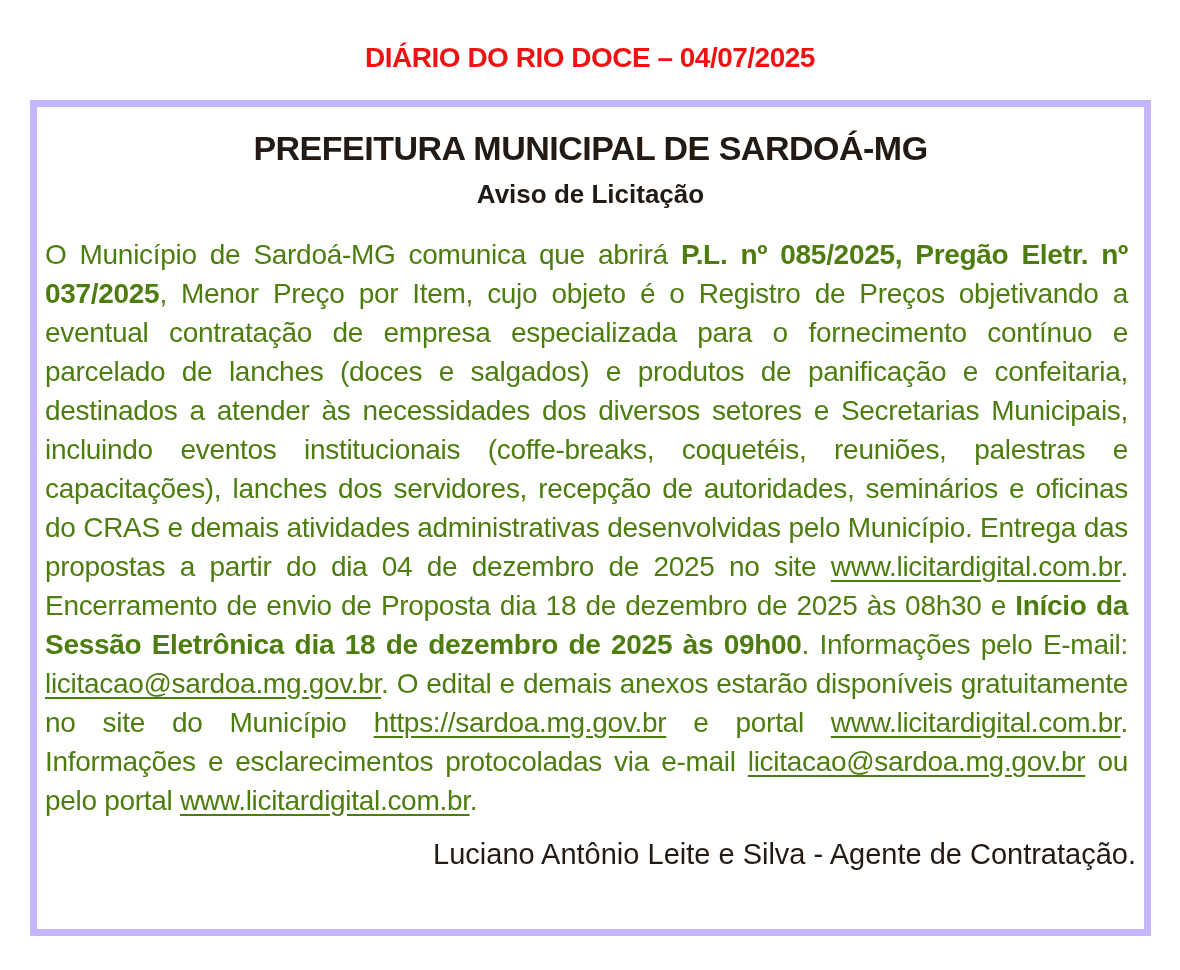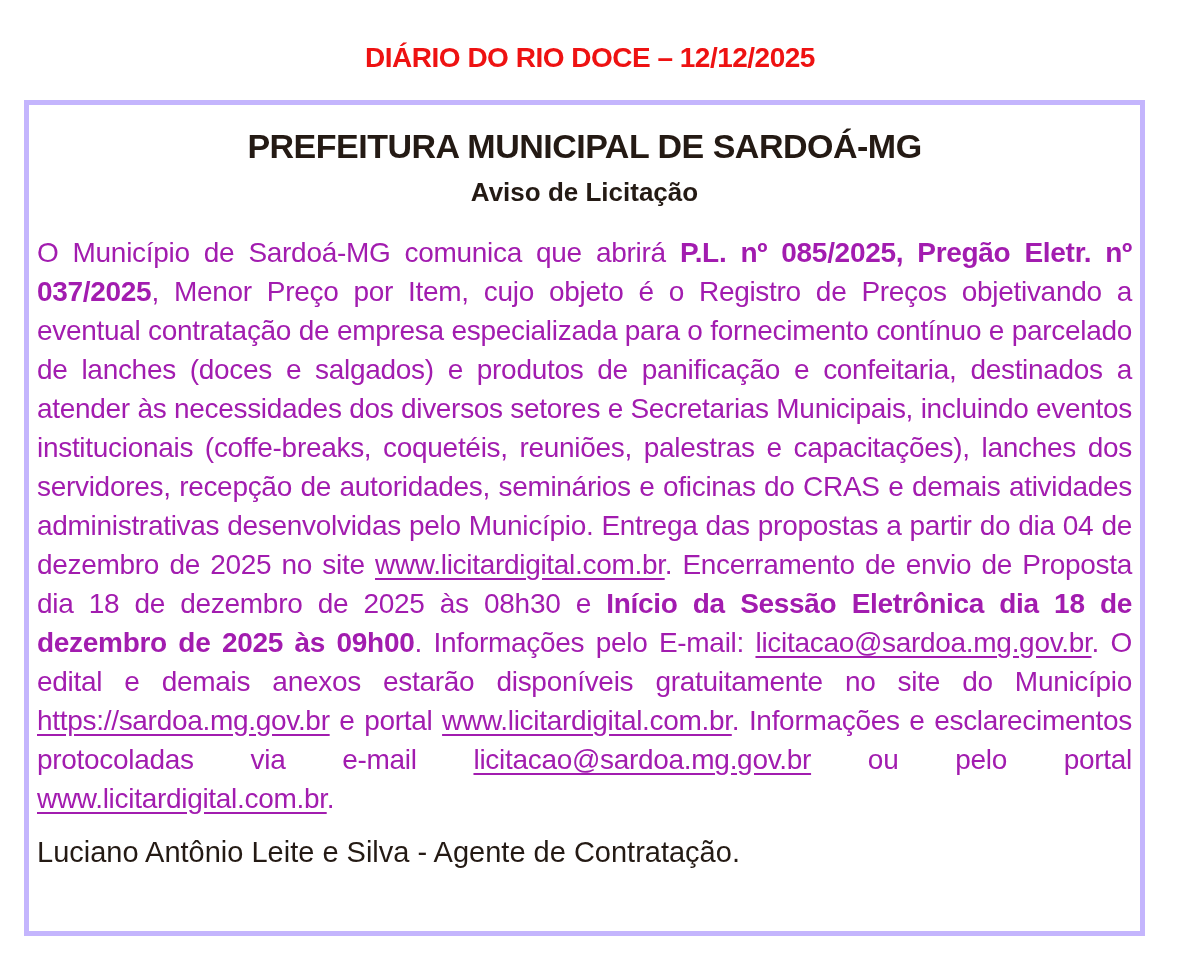--- a/index.html
+++ b/index.html
@@ -24,69 +24,69 @@
     width: 1180px;
     text-align: center;
     font-size: 28px;
     font-weight: 800;
     letter-spacing: -0.5px;
     color: #ee1212;
   }
   .notice-box {
     position: absolute;
     box-sizing: border-box;
-    left: 24px;
+    left: 30px;
     top: 100px;
     width: 1121px;
     height: 836px;
-    border: 5px solid #c4b5fd;
+    border: 7px solid #c4b5fd;
     background: #ffffff;
     padding: 16px 8px 14px 8px;
     color: #241a14;
   }
   .notice-title {
     text-align: center;
     font-size: 34px;
     font-weight: bold;
     letter-spacing: -0.5px;
     line-height: 42px;
     margin: 4px 0 0 0;
   }
   .notice-subtitle {
     text-align: center;
     font-size: 26px;
     font-weight: bold;
     line-height: 34px;
     margin: 8px 0 0 0;
   }
   .notice-body {
-    margin: 24px 0 0 0;
+    margin: 24px 8px 0 0;
     text-align: justify;
     font-size: 28px;
     line-height: 39px;
     letter-spacing: -0.3px;
-    color: #a21caf;
+    color: #4d7c0f;
   }
   .seg-normal { font-weight: normal; }
   .seg-bold   { font-weight: bold; }
   .seg-link   { text-decoration: underline; text-underline-offset: 4px; }
   .notice-signature {
     margin: 16px 0 0 0;
-    text-align: left;
+    text-align: right;
     font-size: 29px;
     line-height: 36px;
     color: #241a14;
   }
 </style>
 </head>
 <body>
 
 <div class="page">
 
-  <div class="masthead">DIÁRIO DO RIO DOCE – 12/12/2025</div>
+  <div class="masthead">DIÁRIO DO RIO DOCE – 04/07/2025</div>
 
   <div class="notice-box">
 
     <h1 class="notice-title">PREFEITURA MUNICIPAL DE SARDOÁ-MG</h1>
 
     <h2 class="notice-subtitle">Aviso de Licitação</h2>
 
     <p class="notice-body"><span class="seg-normal">O Município de Sardoá-MG comunica que abrirá </span><span class="seg-bold">P.L. nº 085/2025, Pregão Eletr. nº 037/2025</span><span class="seg-normal">, Menor Preço por Item, cujo objeto é o Registro de Preços objetivando a eventual contratação de empresa especializada para o fornecimento contínuo e parcelado de lanches (doces e salgados) e produtos de panificação e confeitaria, destinados a atender às necessidades dos diversos setores e Secretarias Municipais, incluindo eventos institucionais (coffe-breaks, coquetéis, reuniões, palestras e capacitações), lanches dos servidores, recepção de autoridades, seminários e oficinas do CRAS e demais atividades administrativas desenvolvidas pelo Município. Entrega das propostas a partir do dia 04 de dezembro de 2025 no site </span><span class="seg-link">www.licitardigital.com.br</span><span class="seg-normal">. Encerramento de envio de Proposta dia 18 de dezembro de 2025 às 08h30 e </span><span class="seg-bold">Início da Sessão Eletrônica dia 18 de dezembro de 2025 às 09h00</span><span class="seg-normal">. Informações pelo E-mail: </span><span class="seg-link">licitacao@sardoa.mg.gov.br</span><span class="seg-normal">. O edital e demais anexos estarão disponíveis gratuitamente no site do Município </span><span class="seg-link">https://sardoa.mg.gov.br</span><span class="seg-normal"> e portal </span><span class="seg-link">www.licitardigital.com.br</span><span class="seg-normal">. Informações e esclarecimentos protocoladas via e-mail </span><span class="seg-link">licitacao@sardoa.mg.gov.br</span><span class="seg-normal"> ou pelo portal </span><span class="seg-link">www.licitardigital.com.br</span><span class="seg-normal">.</span></p>
 
     <p class="notice-signature">Luciano Antônio Leite e Silva - Agente de Contratação.</p>

